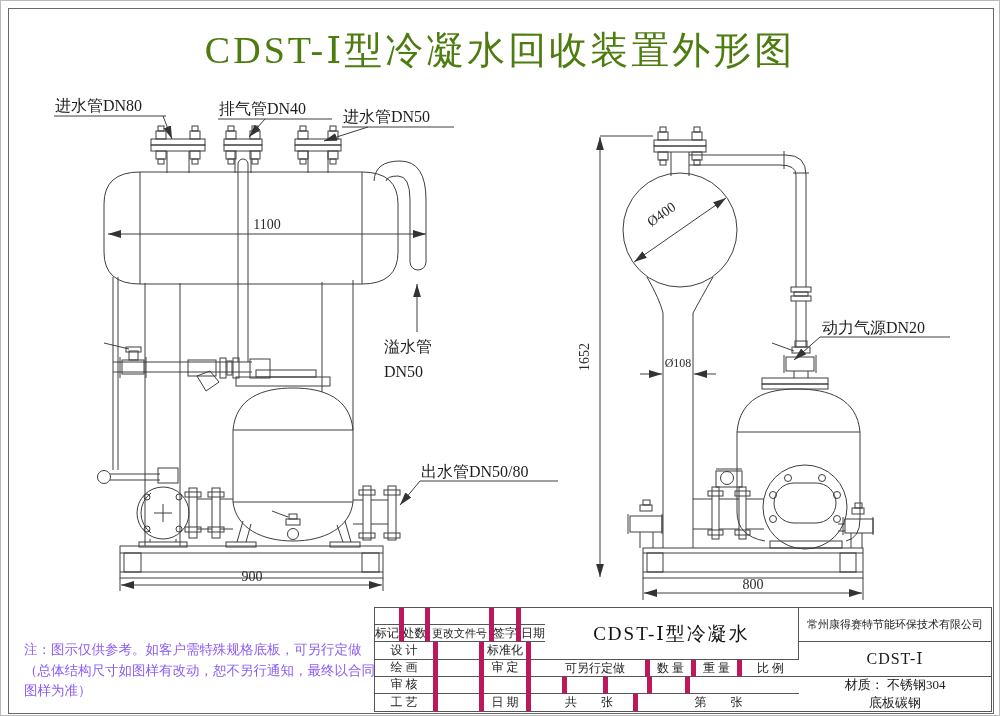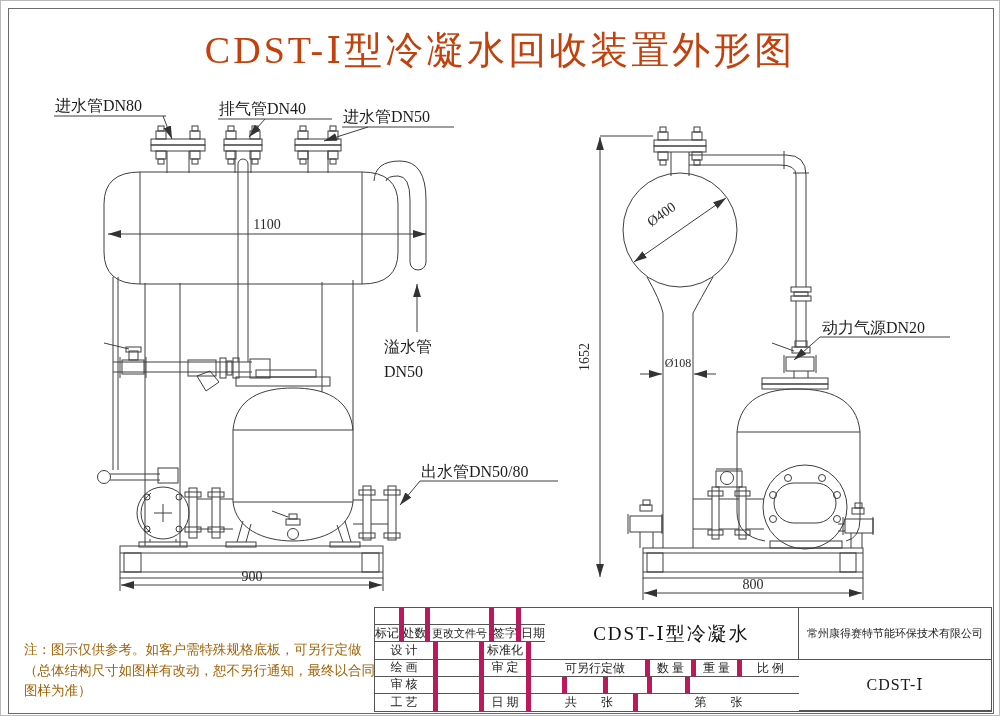--- a/index.html
+++ b/index.html
@@ -5,30 +5,30 @@
   html,body { margin:0; padding:0; }
   body {
     width:1000px; height:716px; position:relative; background:#ffffff;
     font-family:"Liberation Serif","DejaVu Serif",serif; color:#222;
     overflow:hidden;
   }
   .page-edge { position:absolute; inset:0; border:1px solid #b9b9b9; }
   .frame { position:absolute; left:8px; top:8px; width:984px; height:704px; border:1px solid #6a6a6a; }
   .main-title {
     position:absolute; top:31px; left:0; width:1000px; text-align:center;
-    font-size:38px; letter-spacing:3px; color:#c2410c; line-height:1;
+    font-size:38px; letter-spacing:3px; color:#4d7c0f; line-height:1;
   }
   svg.drawing { position:absolute; left:0; top:0; }
   .ln { fill:none; stroke:#3e3e3e; stroke-width:1; }
   text.lab { font-size:16px; fill:#1d1d1d; font-family:"Liberation Serif","DejaVu Serif",serif; }
   text.dim { font-size:14px; fill:#2a2a2a; font-family:"Liberation Serif","DejaVu Serif",serif; }
   text.dims { font-size:12px; fill:#2a2a2a; font-family:"Liberation Serif","DejaVu Serif",serif; }
   .note {
     position:absolute; left:24px; top:640px; width:352px;
-    font-size:13.5px; line-height:1.52; color:#a16207;
+    font-size:13.5px; line-height:1.52; color:#8b5cf6;
   }
   .tblock {
     position:absolute; left:374px; top:607px; width:618px; height:105px;
     display:flex; border:1px solid #555; box-sizing:border-box; background:#fff;
     font-size:12px; color:#1c1c1c;
   }
   .tb-col { display:flex; flex-direction:column; box-sizing:border-box; }
   .trow { display:flex; flex:1; min-height:0; }
   .c {
     display:flex; align-items:center; justify-content:center;
@@ -435,14 +435,20 @@
     </div>
   </div>
 
   <div class="tb-col tb-right">
     <div class="trow">
       <div class="c noR company-cell" style="width:100%">常州康得赛特节能环保技术有限公司</div>
     </div>
     <div class="trow">
       <div class="c noR model-cell" style="width:100%">CDST-Ⅰ</div>
     </div>
+    <div class="trow last">
+      <div class="c noR mat-cell" style="width:100%">
+        <div>材质：  不锈钢304</div>
+        <div>底板碳钢</div>
+      </div>
+    </div>
   </div>
 </div>
 
 </body></html>

